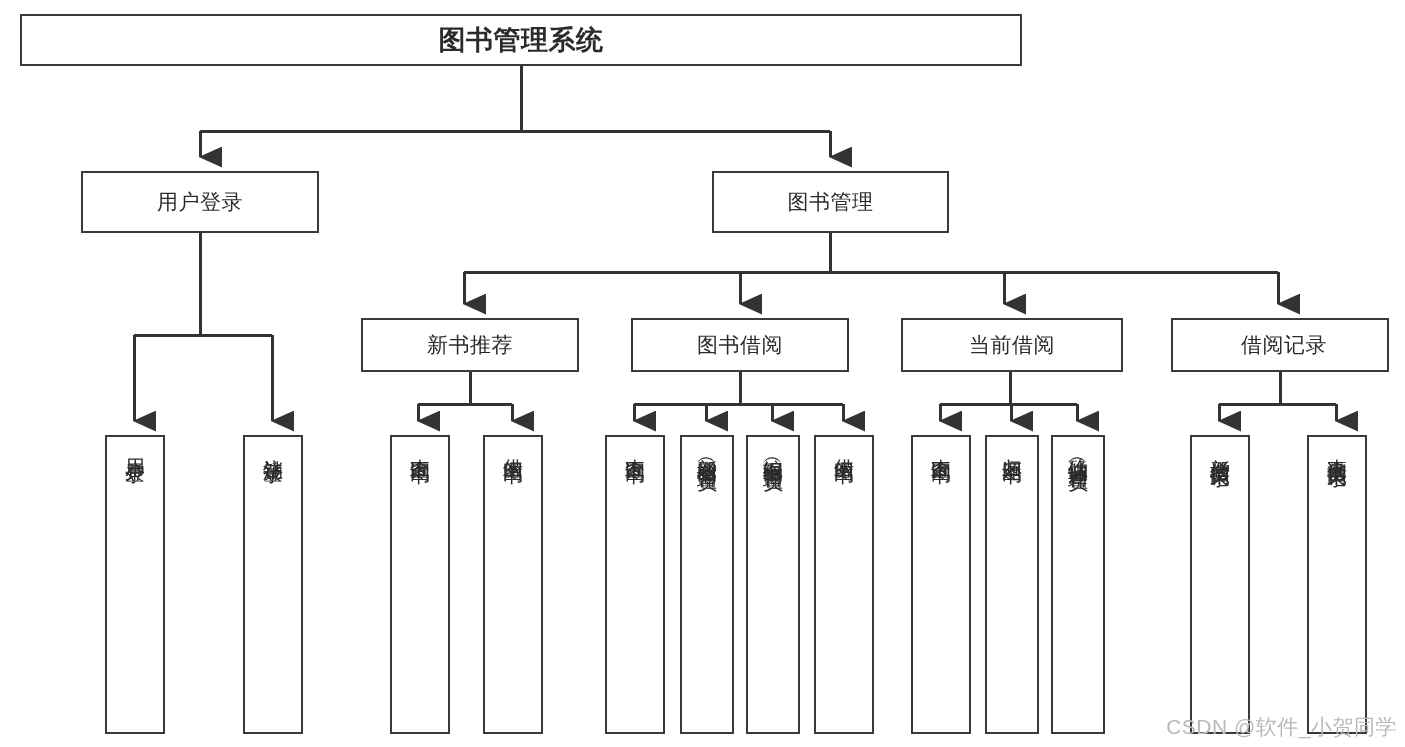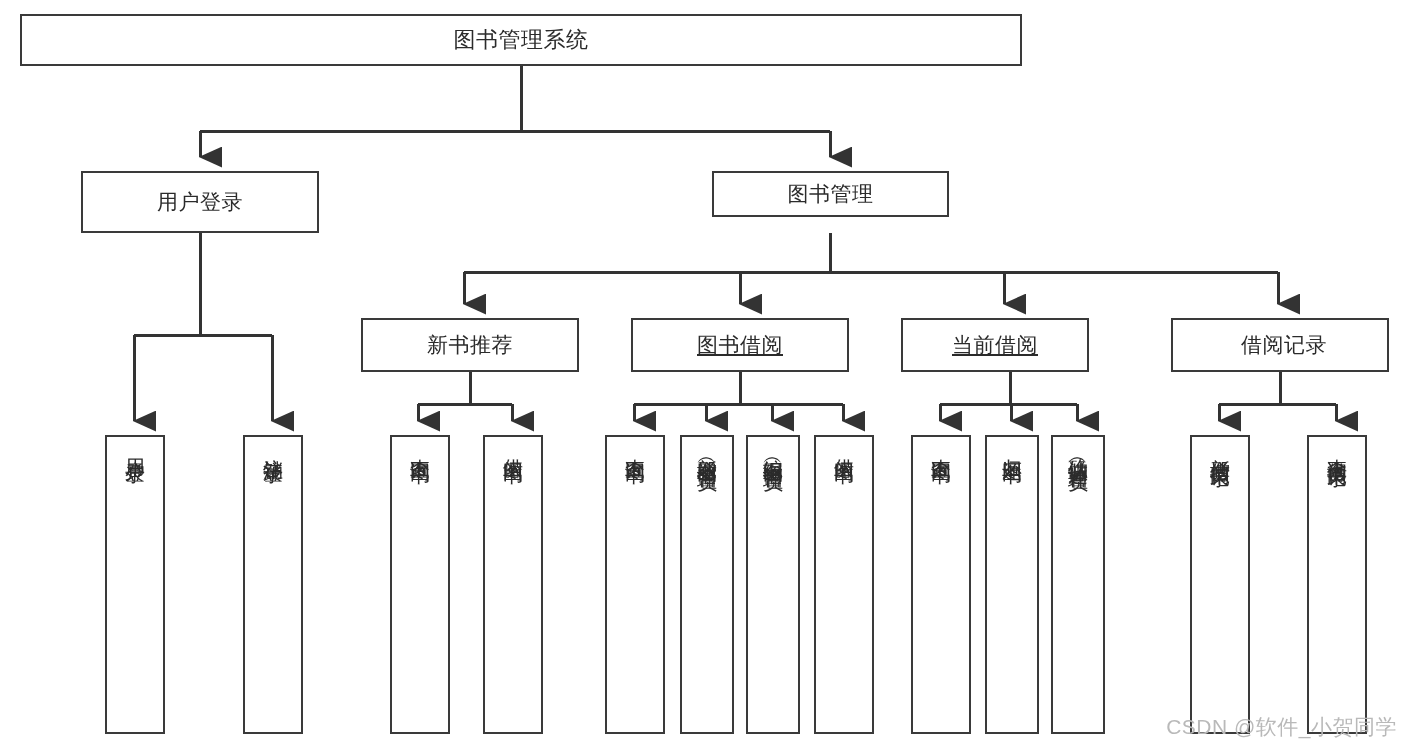--- a/index.html
+++ b/index.html
@@ -37,21 +37,21 @@
     color: #2b2b2b;
     z-index: 2;
   }
   .node .label {
     font-size: 21px;
     line-height: 1.12;
     letter-spacing: 0.5px;
     white-space: nowrap;
     text-align: center;
   }
-  .node.root .label { font-size: 22px; }
+  .node.root .label { font-size: 27px; font-weight: bold; }
   .node.level1 .label { font-size: 21px; }
   .node.level2 .label { font-size: 21px; }
   
   .node.leaf {
     align-items: flex-start;
     justify-content: center;
     padding-top: 6px;
   }
   .node.leaf .label {
     writing-mode: vertical-rl;
@@ -119,31 +119,31 @@
       <line x1="1336" y1="404" x2="1336" y2="421" stroke="#333333" stroke-width="3" shape-rendering="crispEdges" marker-end="url(#arrowhead)"></line>
     </svg>
 
   <div class="node root" id="node-root" style="left: 20px; top: 14px; width: 1002px; height: 52px;">
     <span class="label">图书管理系统</span>
   </div>
 
   <div class="node level1" id="node-l1-0" style="left: 81px; top: 171px; width: 238px; height: 62px;">
     <span class="label">用户登录</span>
   </div>
-  <div class="node level1" id="node-l1-1" style="left: 712px; top: 171px; width: 237px; height: 46px;">
+  <div class="node level1" id="node-l1-1" style="left: 712px; top: 171px; width: 237px; height: 62px;">
     <span class="label">图书管理</span>
   </div>
 
   <div class="node level2" id="node-l2-0" style="left: 361px; top: 318px; width: 218px; height: 54px;">
     <span class="label">新书推荐</span>
   </div>
-  <div class="node level2" id="node-l2-1" style="left: 631px; top: 318px; width: 218px; height: 54px; text-decoration: underline;">
+  <div class="node level2" id="node-l2-1" style="left: 631px; top: 318px; width: 218px; height: 54px;">
     <span class="label">图书借阅</span>
   </div>
-  <div class="node level2" id="node-l2-2" style="left: 901px; top: 318px; width: 188px; height: 54px; text-decoration: underline;">
+  <div class="node level2" id="node-l2-2" style="left: 901px; top: 318px; width: 222px; height: 54px;">
     <span class="label">当前借阅</span>
   </div>
   <div class="node level2" id="node-l2-3" style="left: 1171px; top: 318px; width: 218px; height: 54px; padding-left: 8px;">
     <span class="label">借阅记录</span>
   </div>
 
   <div class="node leaf" id="node-leaf-0" style="left: 105px; top: 435px; width: 60px; height: 299px;">
     <span class="label">用户登录</span>
   </div>
   <div class="node leaf" id="node-leaf-1" style="left: 243px; top: 435px; width: 60px; height: 299px;">

